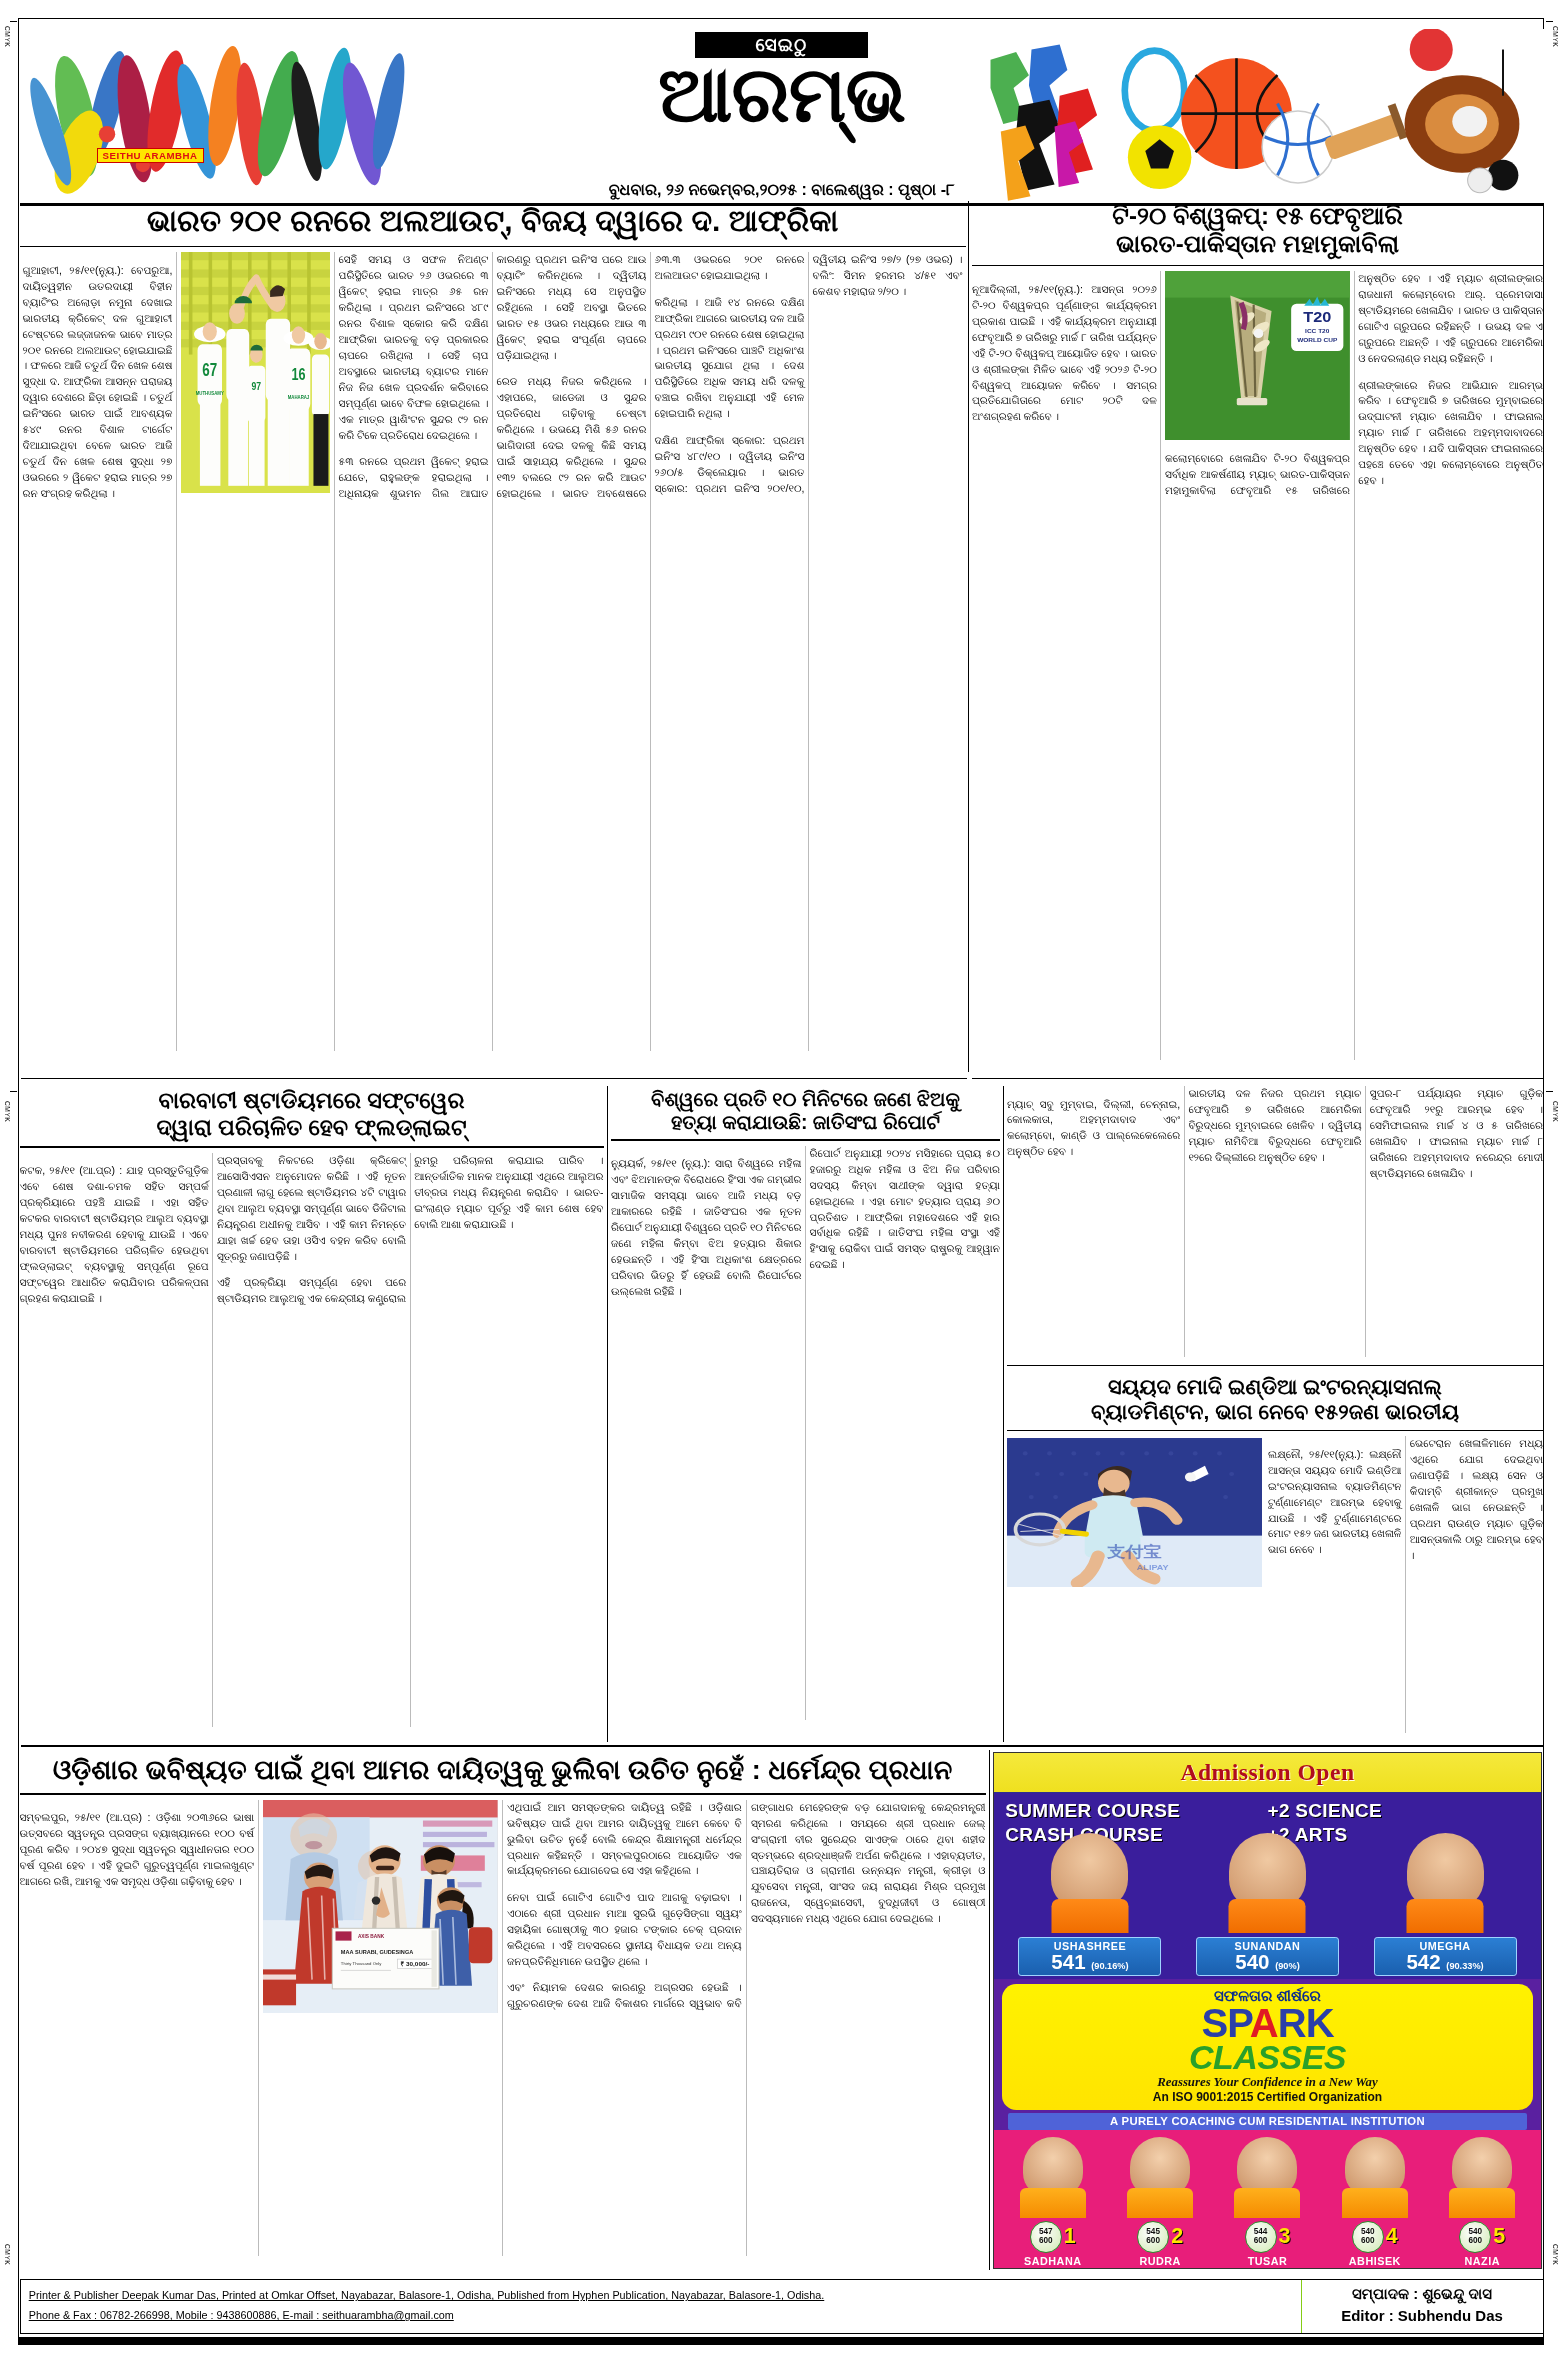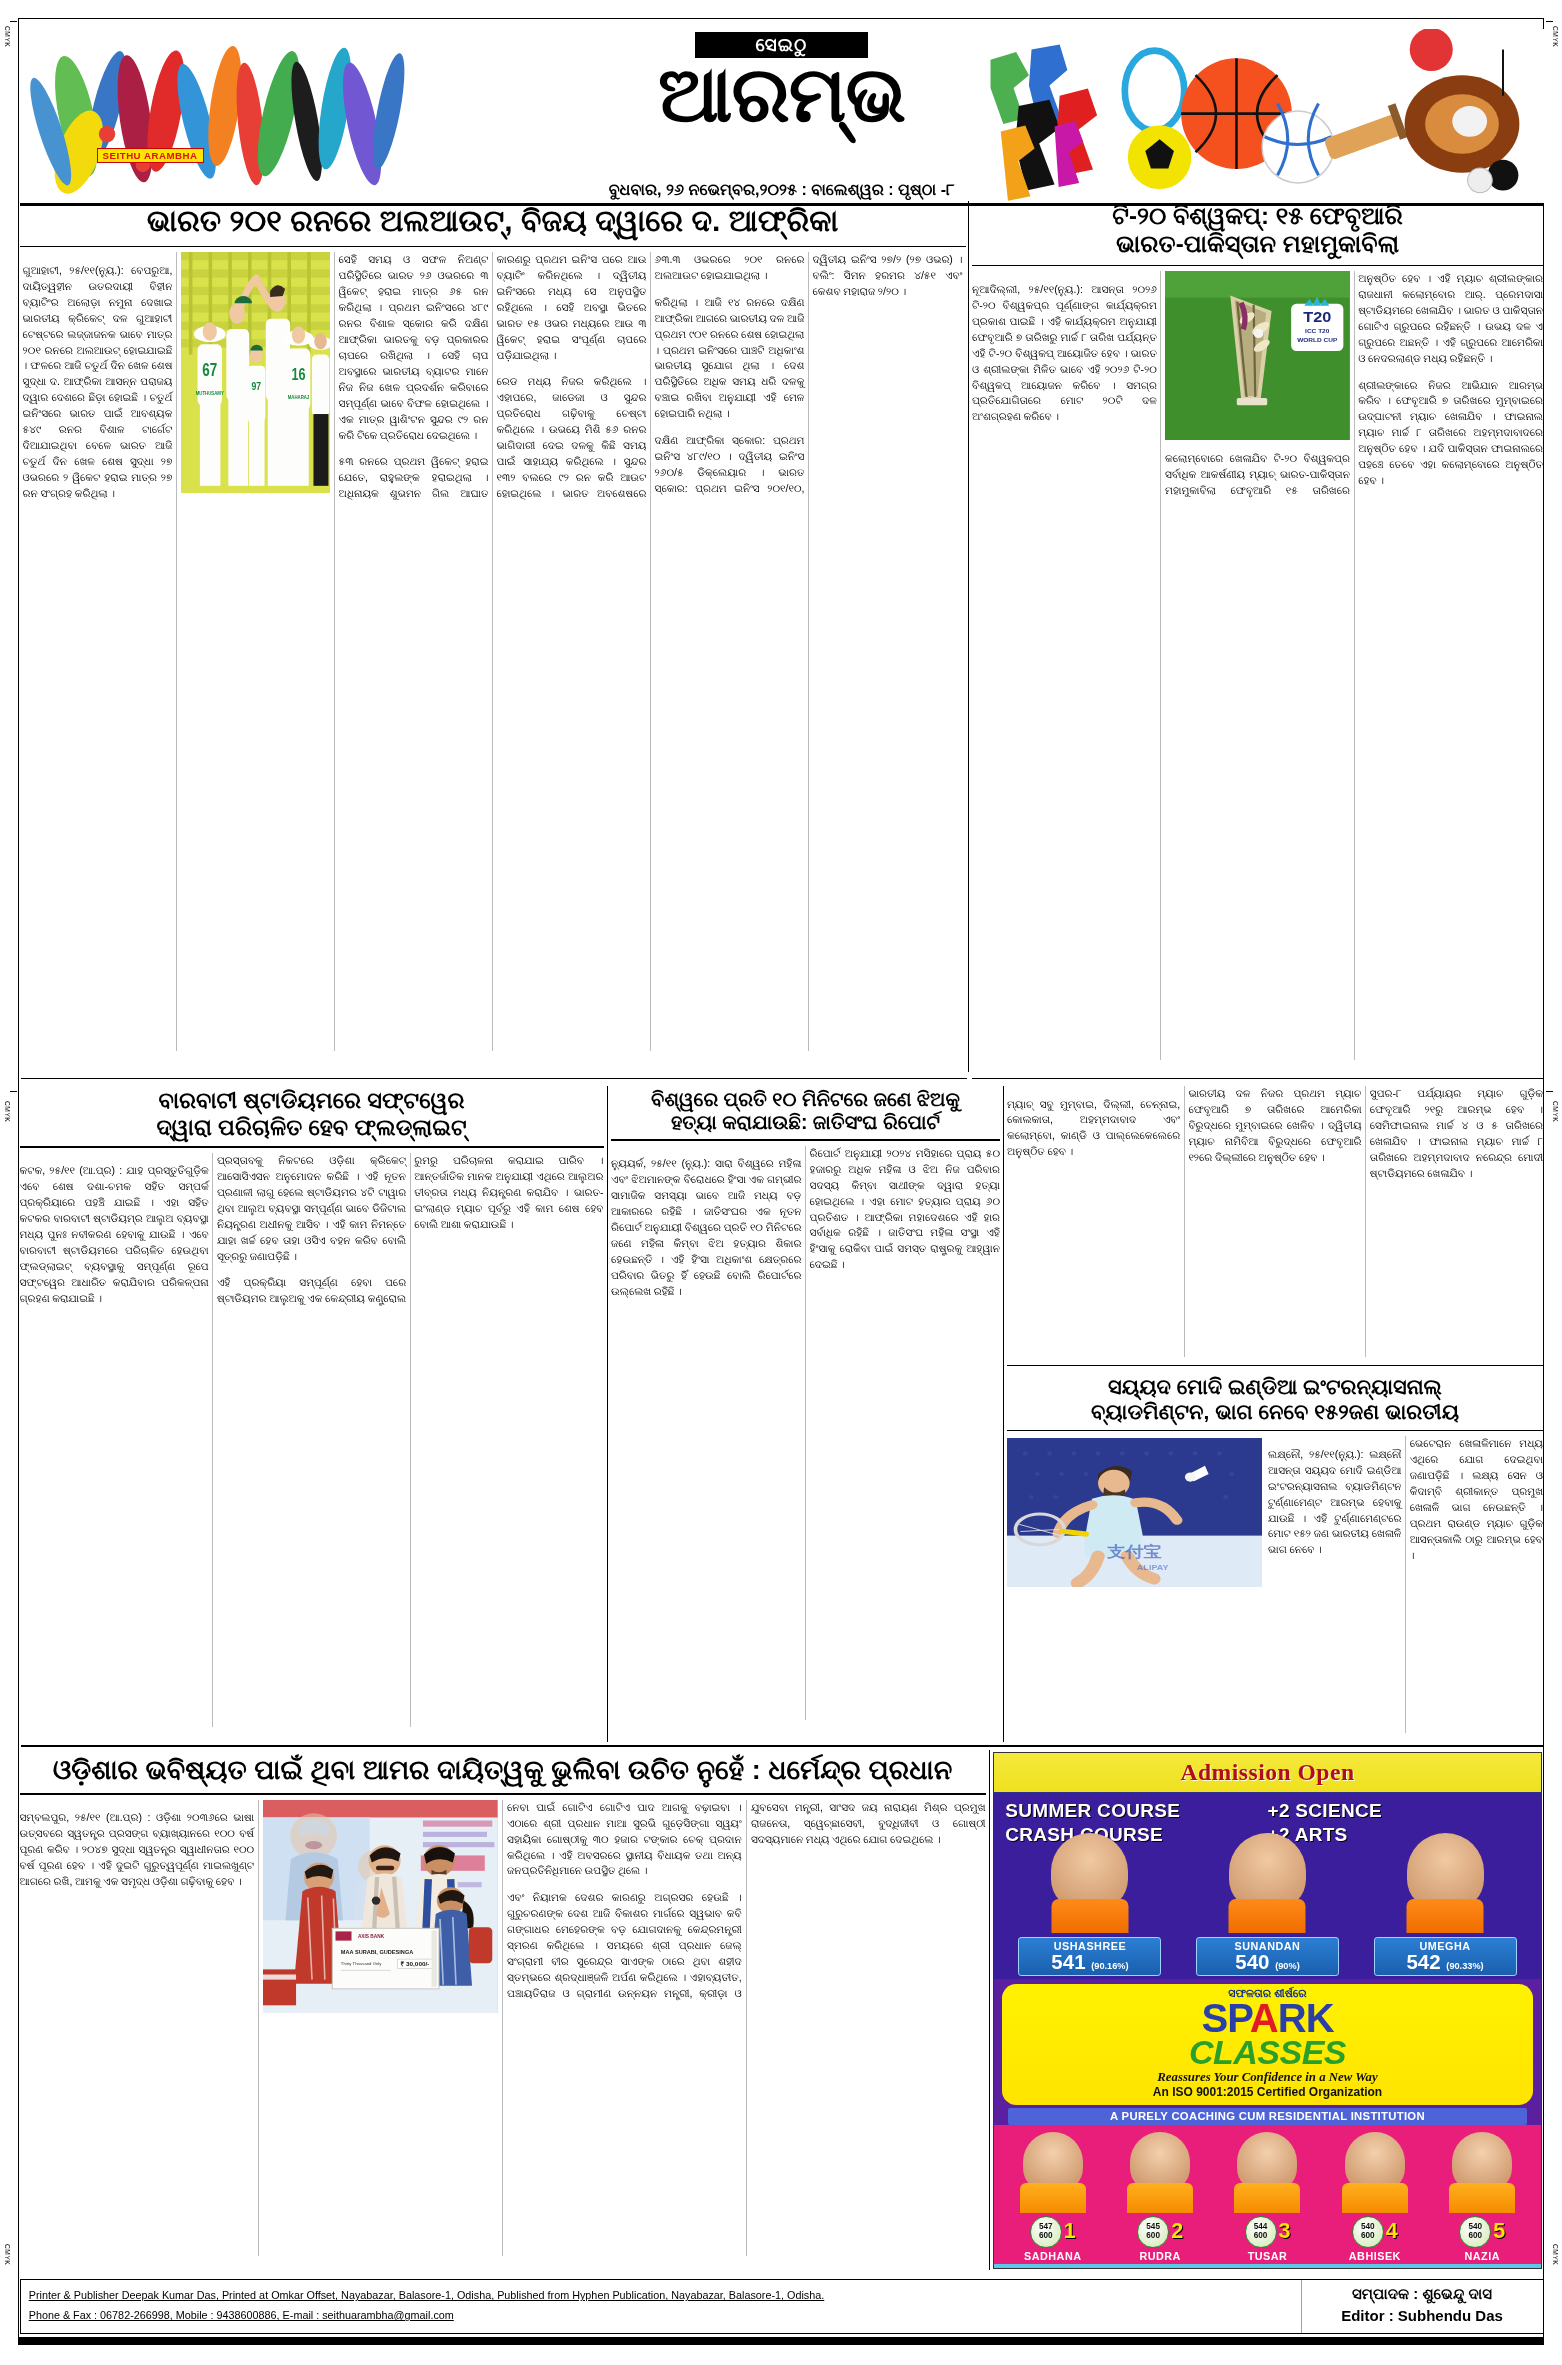--- a/index.html
+++ b/index.html
@@ -169,21 +169,21 @@
     border:1px solid #9fd4ff; border-radius:3.1px; padding:2px 3.1px 3.1px;
     position:relative; z-index:3;
   }
   .topper .tname { color:#fff; font-size:10.8px; font-weight:bold; letter-spacing:0.5px; }
   .topper .tscore { color:#fff; font-size:20.5px; font-weight:bold; line-height:1; }
   .topper .tpct { font-size:9.2px; }
   .ad-logo {
     background:linear-gradient(#fff200,#ffe400); margin:5.1px 8.2px 3.1px; border-radius:14.3px;
     padding:3.1px 5.1px 6.1px; text-align:center; position:relative;
   }
-  .ad-logo .tagline-od { font-size:11px; font-weight:bold; color:#0b2d8e; }
+  .ad-logo .tagline-od { font-size:15px; font-weight:bold; color:#0b2d8e; }
   .ad-logo .spark {
     font-size:40px; font-weight:bold; letter-spacing:-1px; line-height:.92;
     font-family:"Liberation Sans", sans-serif; color:#2b3fa8;
   }
   .ad-logo .spark .a { color:#e01b24; }
   .ad-logo .classes {
     font-size:34px; font-weight:bold; font-style:italic; color:#2aa02a;
     letter-spacing:-0.5px; line-height:.92;
   }
   .ad-logo .reassure {
@@ -646,20 +646,21 @@
             <text x="258" y="324" font-size="12" font-weight="bold" fill="#111" font-family="Liberation Sans, sans-serif">₹ 30,000/-</text>
             <line x1="146" y1="332" x2="240" y2="332" stroke="#bbb"></line>
             <rect x="316" y="254" width="10" height="110" fill="#e9e9e2"></rect>
           </g>
 
           <rect x="0" y="330" width="62" height="70" fill="#c0392b"></rect>
           <rect x="0" y="340" width="62" height="10" fill="#f0dcd8"></rect>
         </svg>
       </div>
 
+      <p class="body-col">ଏଥିପାଇଁ ଆମ ସମସ୍ତଙ୍କର ଦାୟିତ୍ୱ ରହିଛି । ଓଡ଼ିଶାର ଭବିଷ୍ୟତ ପାଇଁ ଥିବା ଆମର ଦାୟିତ୍ୱକୁ ଆମେ କେବେ ବି ଭୁଲିବା ଉଚିତ ନୁହେଁ ବୋଲି କେନ୍ଦ୍ର ଶିକ୍ଷାମନ୍ତ୍ରୀ ଧର୍ମେନ୍ଦ୍ର ପ୍ରଧାନ କହିଛନ୍ତି । ସମ୍ବଲପୁରଠାରେ ଆୟୋଜିତ ଏକ କାର୍ଯ୍ୟକ୍ରମରେ ଯୋଗଦେଇ ସେ ଏହା କହିଥିଲେ ।</p>
       <p class="body-col">ନେବା ପାଇଁ ଗୋଟିଏ ଗୋଟିଏ ପାଦ ଆଗକୁ ବଢ଼ାଇବା । ଏଠାରେ ଶ୍ରୀ ପ୍ରଧାନ ମାଆ ସୁରଭି ଗୁଡ଼େସିଙ୍ଗା ସ୍ୱୟଂ ସହାୟିକା ଗୋଷ୍ଠୀକୁ ୩୦ ହଜାର ଟଙ୍କାର ଚେକ୍ ପ୍ରଦାନ କରିଥିଲେ । ଏହି ଅବସରରେ ସ୍ଥାନୀୟ ବିଧାୟକ ତଥା ଅନ୍ୟ ଜନପ୍ରତିନିଧିମାନେ ଉପସ୍ଥିତ ଥିଲେ ।</p>
       <p class="body-col">ଏବଂ ନିୟାମକ ଦେଶର କାରଣରୁ ଅଗ୍ରସର ହେଉଛି । ଗୁରୁଚରଣଙ୍କ ଦେଶ ଆଜି ବିକାଶର ମାର୍ଗରେ ସ୍ୱଭାବ କବି ଗଙ୍ଗାଧର ମେହେରଙ୍କ ବଡ଼ ଯୋଗଦାନକୁ କେନ୍ଦ୍ରମନ୍ତ୍ରୀ ସ୍ମରଣ କରିଥିଲେ । ସମୟରେ ଶ୍ରୀ ପ୍ରଧାନ ଜେଲ୍ ସଂଗ୍ରାମୀ ବୀର ସୁରେନ୍ଦ୍ର ସାଏଙ୍କ ଠାରେ ଥିବା ଶହୀଦ ସ୍ତମ୍ଭରେ ଶ୍ରଦ୍ଧାଞ୍ଜଳି ଅର୍ପଣ କରିଥିଲେ । ଏହାବ୍ୟତୀତ, ପଞ୍ଚାୟତିରାଜ ଓ ଗ୍ରାମୀଣ ଉନ୍ନୟନ ମନ୍ତ୍ରୀ, କ୍ରୀଡ଼ା ଓ ଯୁବସେବା ମନ୍ତ୍ରୀ, ସାଂସଦ ଜୟ ନାରାୟଣ ମିଶ୍ର ପ୍ରମୁଖ ରାଜନେତା, ସ୍ୱେଚ୍ଛାସେବୀ, ବୁଦ୍ଧିଜୀବୀ ଓ ଗୋଷ୍ଠୀ ସଦସ୍ୟମାନେ ମଧ୍ୟ ଏଥିରେ ଯୋଗ ଦେଇଥିଲେ ।</p>
     </div>
   </div>
 
   <div class="vrule" style="left:989px; top:1750px; height:520px;"></div>
 
   <div class="ad">
     <div class="ad-head">
       <span>Admission Open</span>

